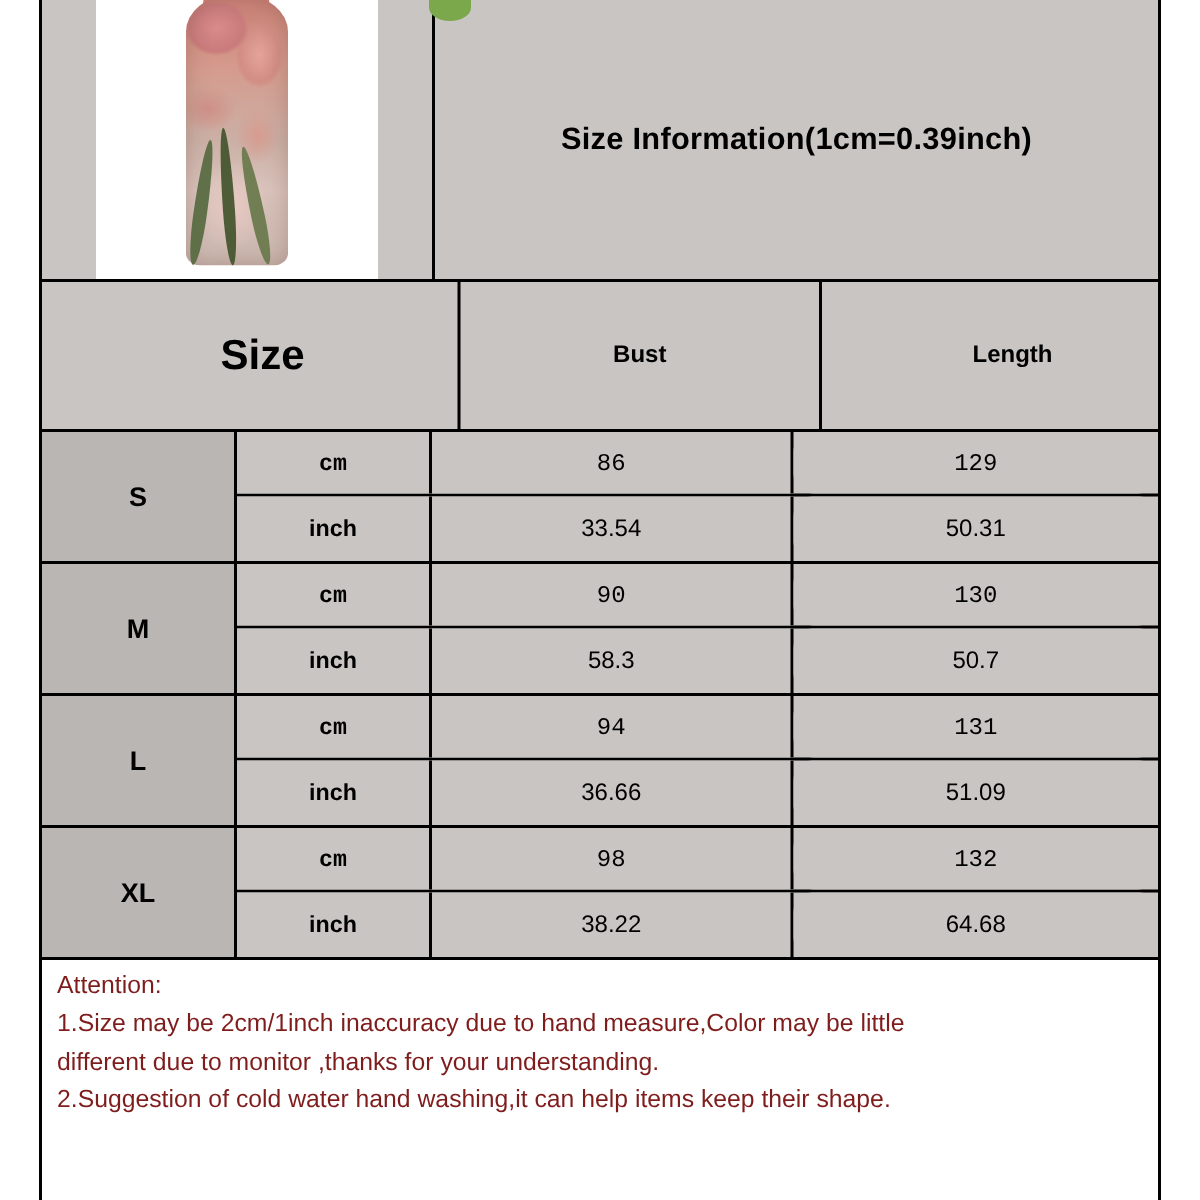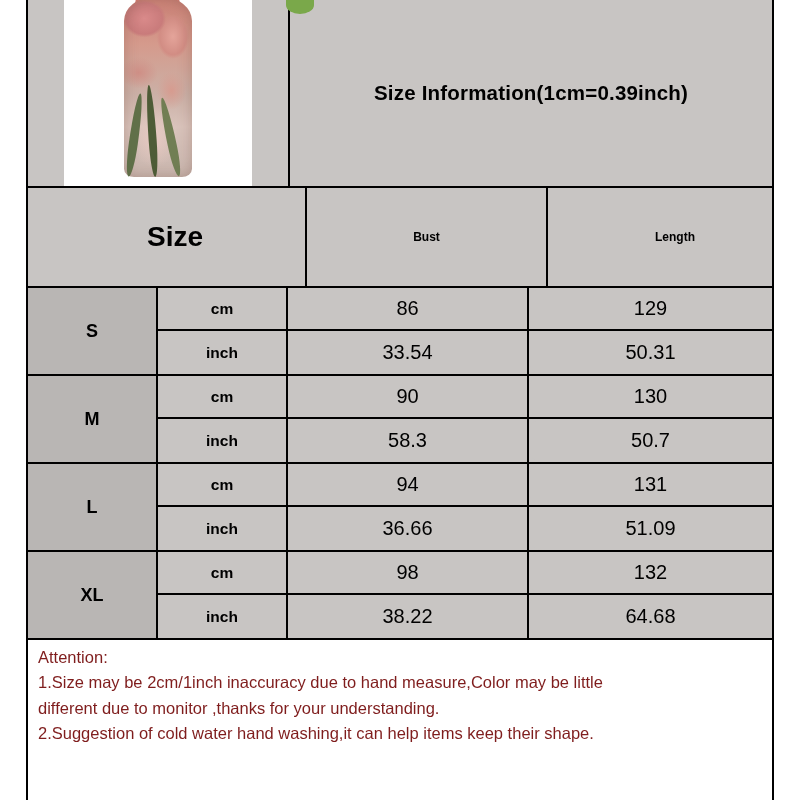--- a/index.html
+++ b/index.html
@@ -153,21 +153,21 @@
     font-weight: bold;
     margin-left: 17px;
   }
   .head-col {
     width: 241px;
     border-right: 2px solid #000000;
     box-sizing: border-box;
     display: flex;
     align-items: center;
     justify-content: center;
-    font-size: 12px;
+    font-size: 16px;
     font-weight: bold;
   }
   .head-col.last { border-right: none; flex: 1; margin-left: 30px; }
 
   
   .size-row {
     display: flex;
     height: 88px;
     border-bottom: 2px solid #000000;
     box-sizing: border-box;
@@ -186,40 +186,40 @@
   .unit-stack {
     flex: 1;
     display: flex;
     flex-direction: column;
   }
   .unit-line {
     display: flex;
     height: 44px;
     box-sizing: border-box;
   }
-  .unit-line.first { border-bottom: 2px solid #000000; }
+  .unit-line.first { border-bottom: 2px solid #000000; font-family: Liberation Mono, monospace; }
   .unit-cell {
     width: 130px;
     border-right: 2px solid #000000;
     box-sizing: border-box;
     display: flex;
     align-items: center;
     justify-content: center;
     font-size: 15.5px;
     font-weight: bold;
     background: #c8c5c3;
   }
   .val-cell {
     width: 241px;
     border-right: 2px solid #000000;
     box-sizing: border-box;
     display: flex;
     align-items: center;
     justify-content: center;
-    font-size: 20px;
+    font-size: 16px;
     background: #c8c5c3;
     text-align: center;
   }
   .val-cell.last { border-right: none; flex: 1; border-radius: 13px; }
 
   
   .attention {
     background: #ffffff;
     padding: 6px 8px 0 10px;
     box-sizing: border-box;

